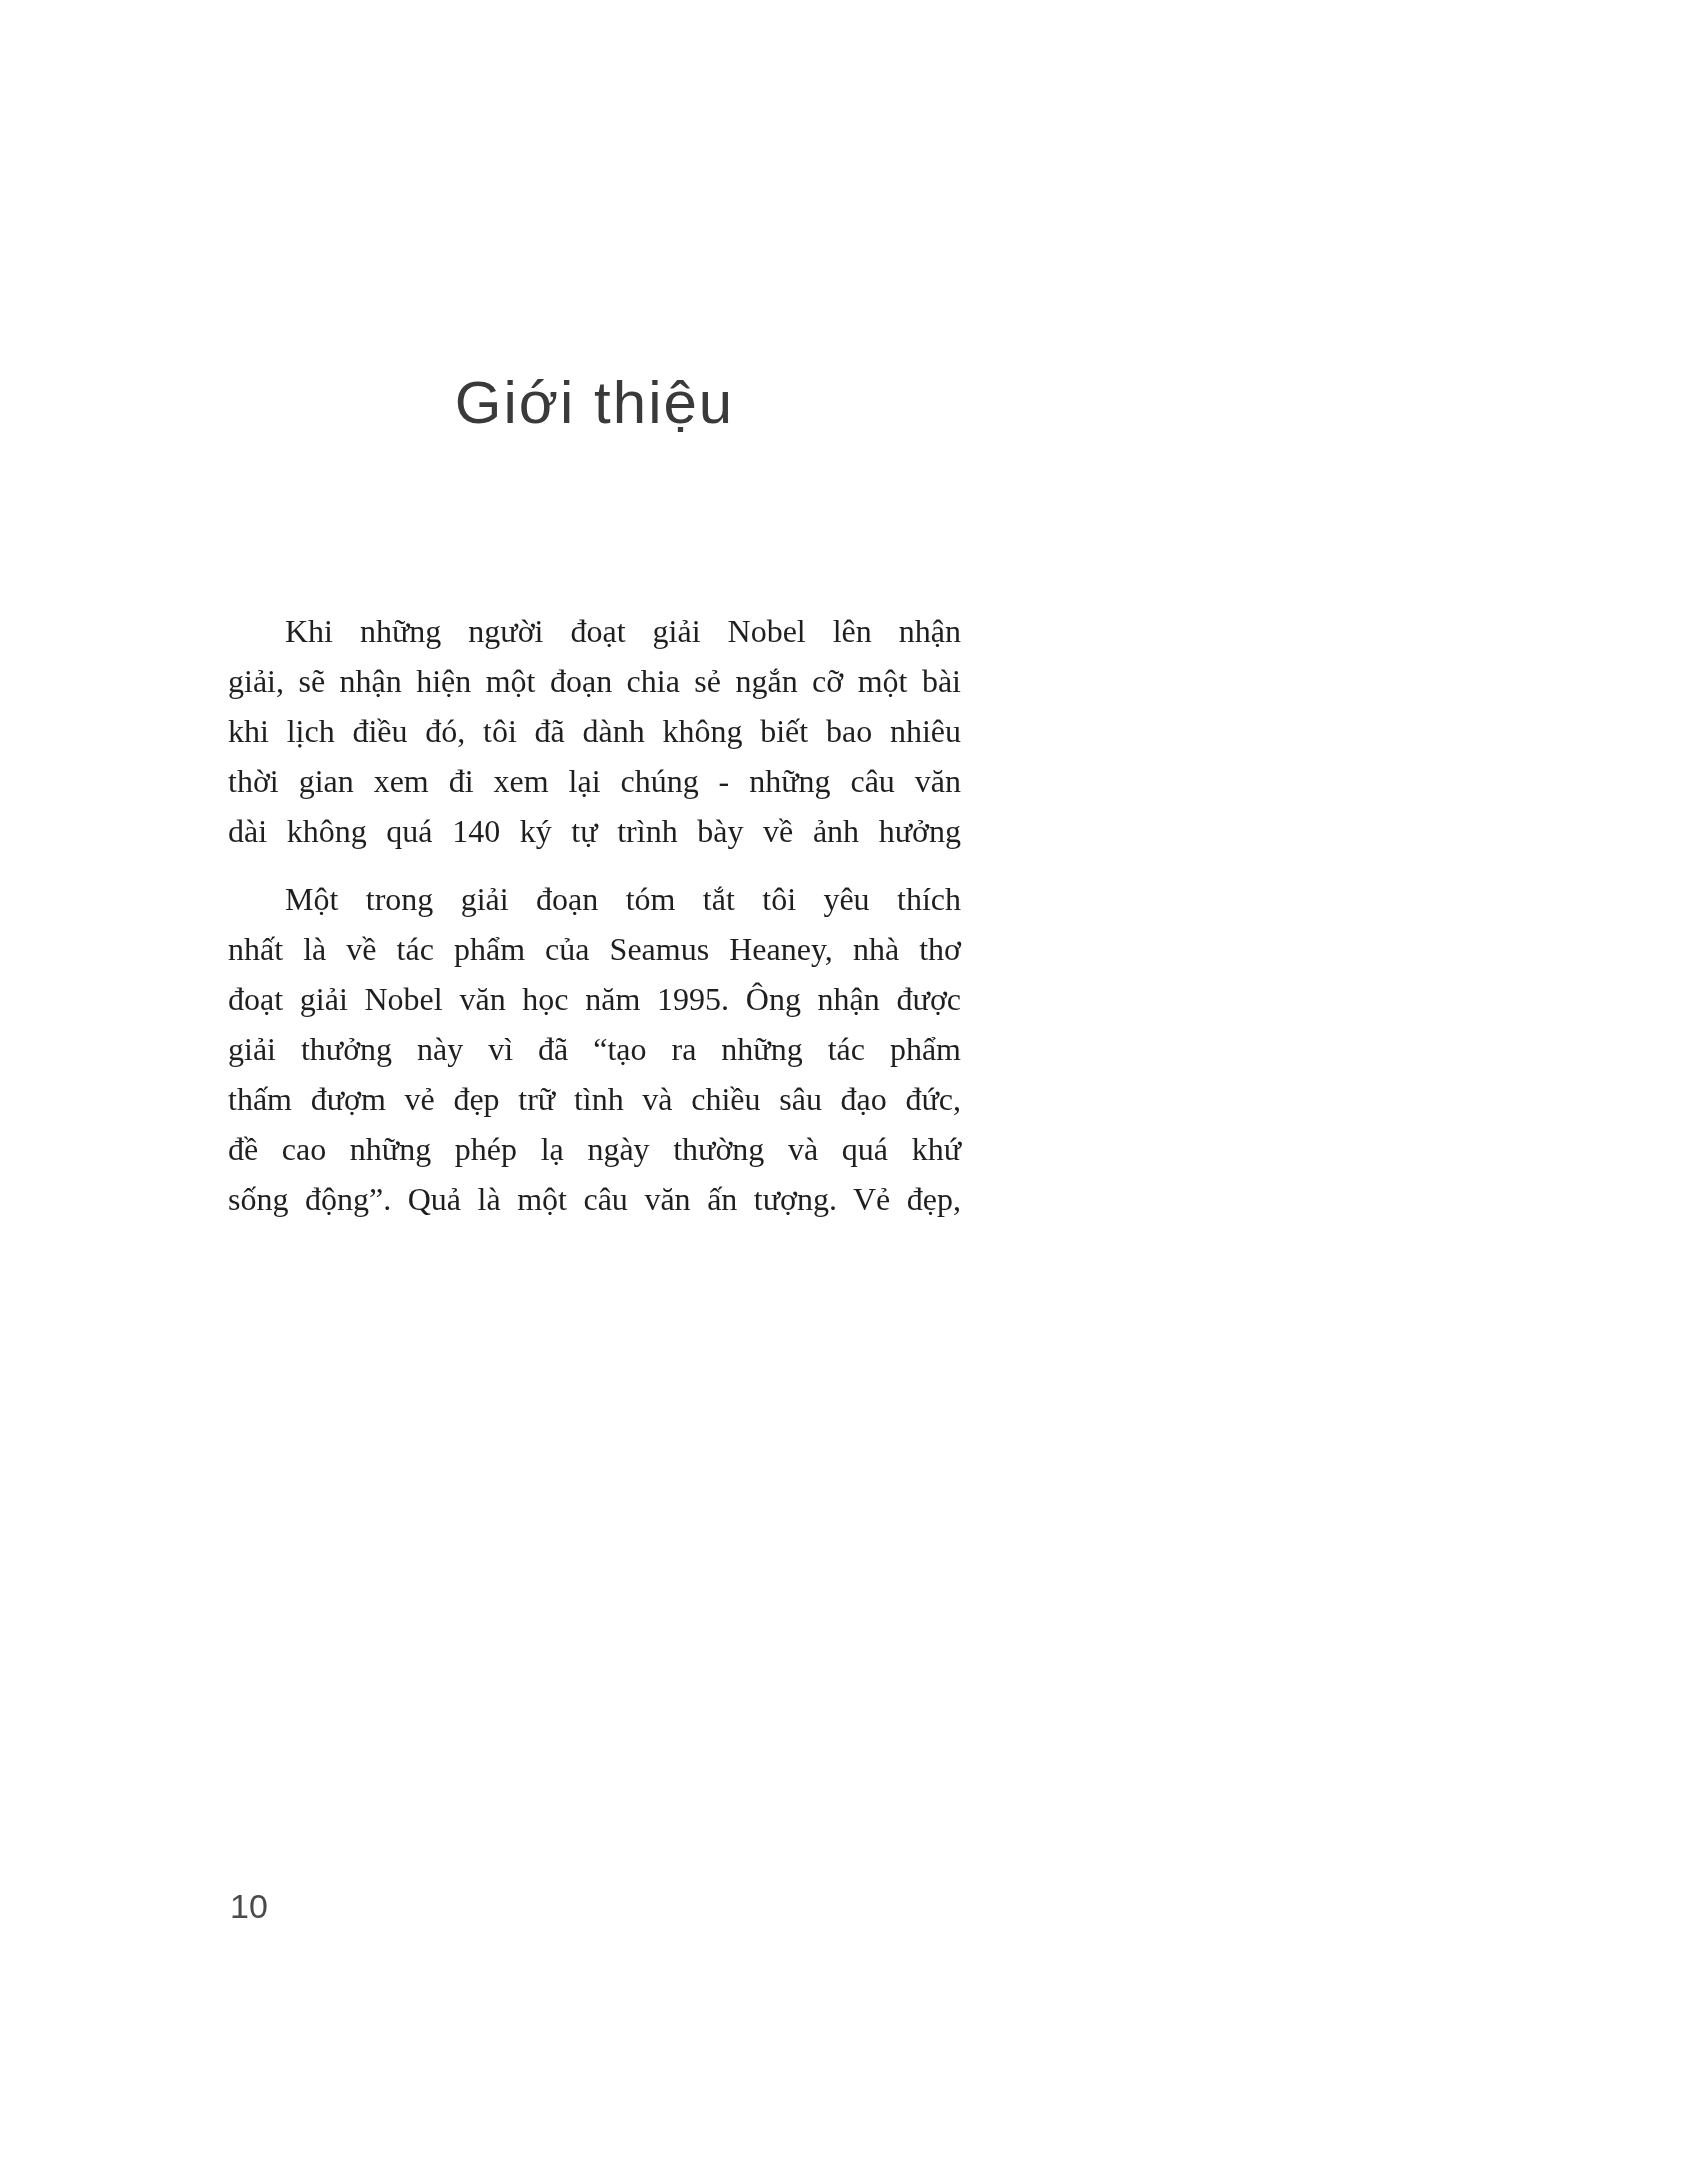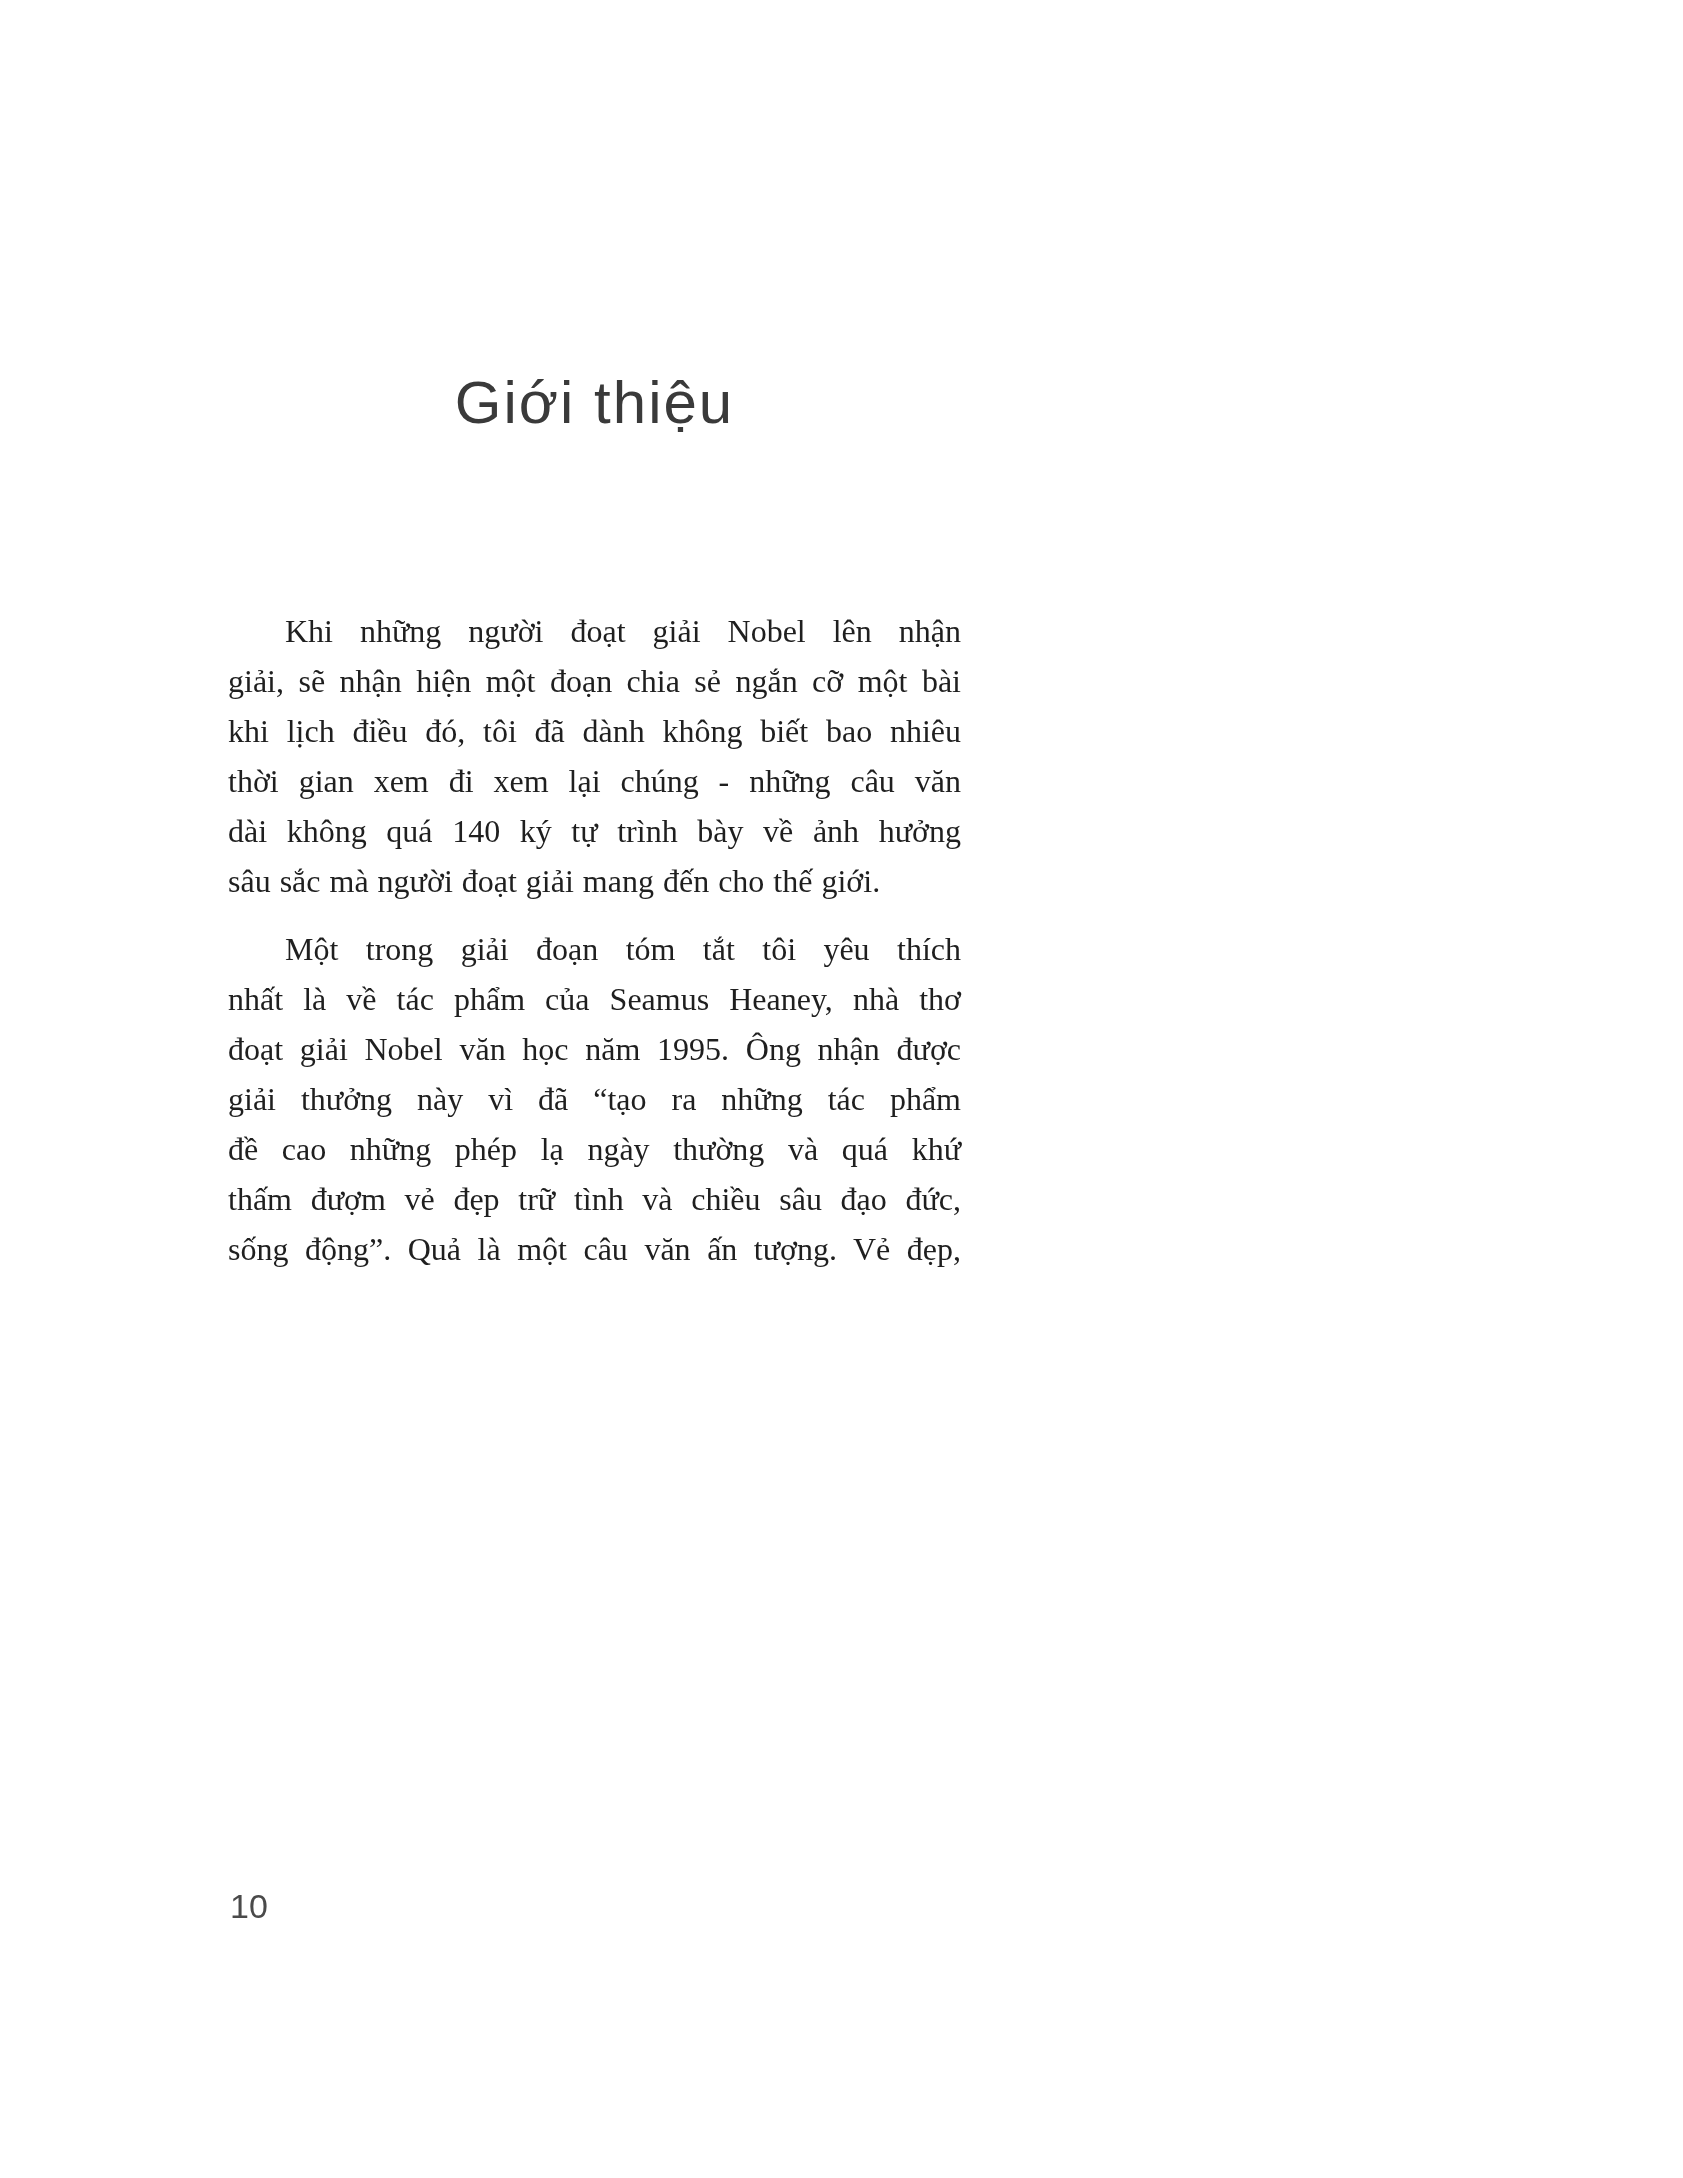--- a/index.html
+++ b/index.html
@@ -87,30 +87,29 @@
     <h1 class="chapter-title">Giới thiệu</h1>
 
     <div class="body-text">
 
       <div class="paragraph">
         <div class="line first">Khi những người đoạt giải Nobel lên nhận</div>
         <div class="line">giải, sẽ nhận hiện một đoạn chia sẻ ngắn cỡ một bài</div>
         <div class="line">khi lịch điều đó, tôi đã dành không biết bao nhiêu</div>
         <div class="line">thời gian xem đi xem lại chúng - những câu văn</div>
         <div class="line">dài không quá 140 ký tự trình bày về ảnh hưởng</div>
-        <div class="line last">sâu sắc mà người đoạt giải mang đến cho thế giới.</div>
       </div>
 
       <div class="paragraph">
         <div class="line first">Một trong giải đoạn tóm tắt tôi yêu thích</div>
         <div class="line">nhất là về tác phẩm của Seamus Heaney, nhà thơ</div>
         <div class="line">đoạt giải Nobel văn học năm 1995. Ông nhận được</div>
         <div class="line">giải thưởng này vì đã “tạo ra những tác phẩm</div>
+        <div class="line">thấm đượm vẻ đẹp trữ tình và chiều sâu đạo đức,</div>
         <div class="line">đề cao những phép lạ ngày thường và quá khứ</div>
-        <div class="line">thấm đượm vẻ đẹp trữ tình và chiều sâu đạo đức,</div>
         <div class="line">sống động”. Quả là một câu văn ấn tượng. Vẻ đẹp,</div>
       </div>
 
     </div>
 
     <div class="page-number">10</div>
 
   </div>
 </div>
 

